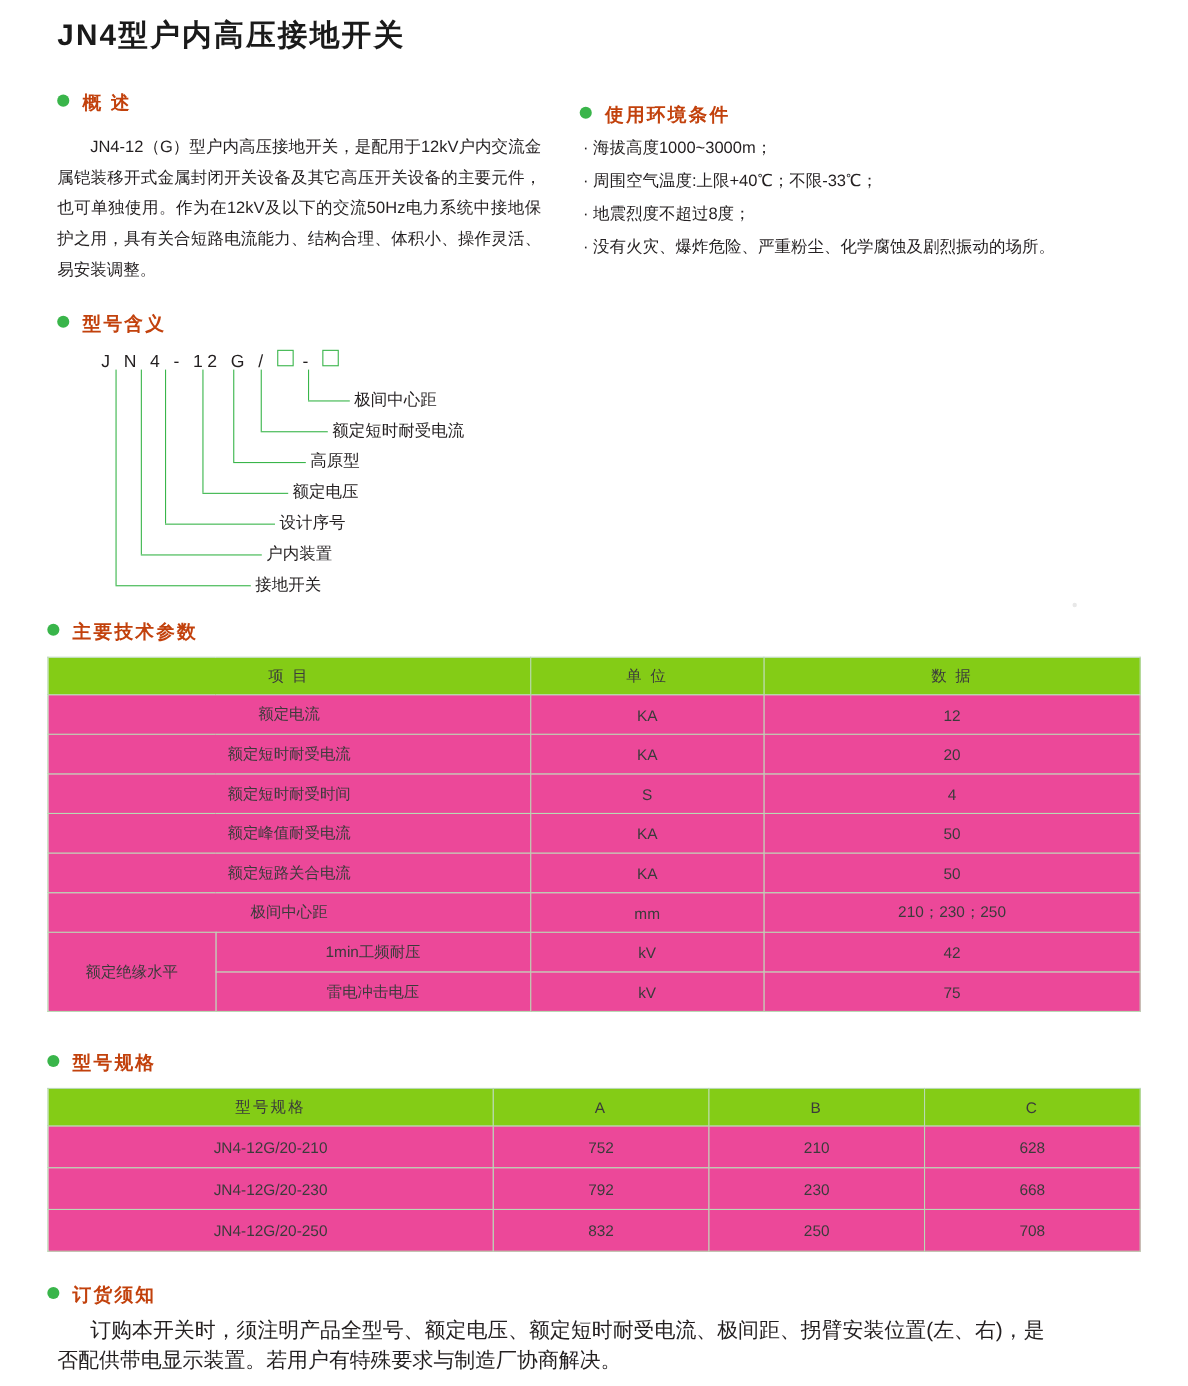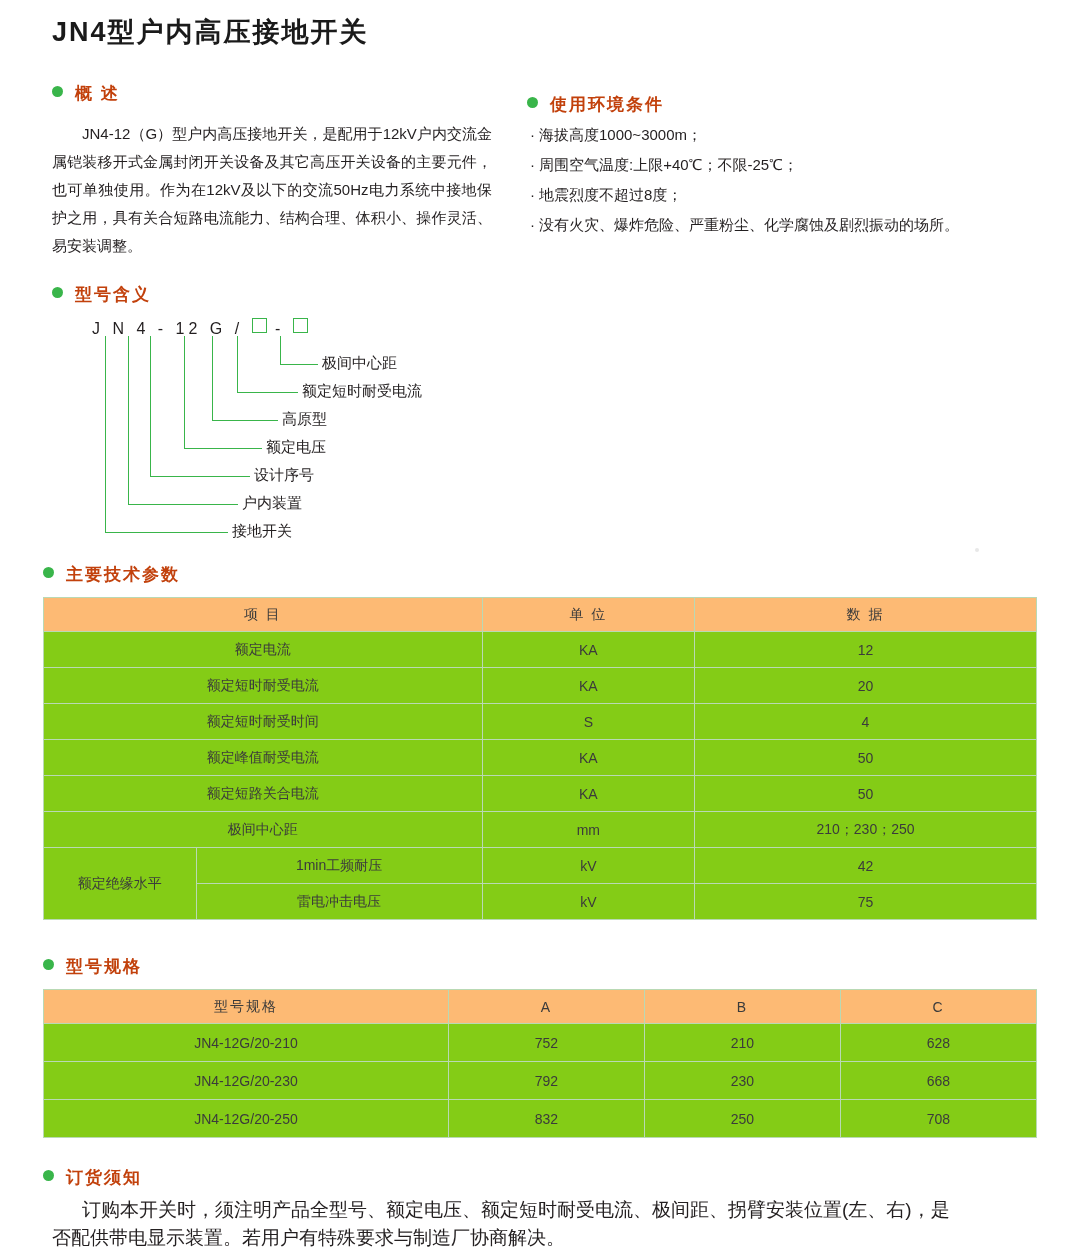--- a/index.html
+++ b/index.html
@@ -117,24 +117,24 @@
     border-collapse: collapse;
     font-size: 14px;
     color: #3b3b3b;
   }
   table.spec td, table.spec th {
     border: 1px solid #b9d9b4;
     text-align: center;
     font-weight: normal;
     padding: 0;
     height: 35px;
+    background: #ec4899;
+  }
+  table.spec thead td {
     background: #84cc16;
-  }
-  table.spec thead td {
-    background: #fdba74;
     color: #3b3b3b;
     font-size: 14px;
     letter-spacing: 2px;
     height: 33px;
   }
   .t1 { left: 43px; top: 597px; width: 994px; }
   .t2 { left: 43px; top: 989px; width: 994px; }
   
   .order-note {
     position: absolute;
@@ -167,21 +167,21 @@
   </div>
   <div class="para indent" style="left:52px; top:120px; width:440px;">
     <p>JN4-12（G）型户内高压接地开关，是配用于12kV户内交流金属铠装移开式金属封闭开关设备及其它高压开关设备的主要元件，也可单独使用。作为在12kV及以下的交流50Hz电力系统中接地保护之用，具有关合短路电流能力、结构合理、体积小、操作灵活、易安装调整。</p>
   </div>
 
   <div class="sec-head" style="left:527px; top:93px;">
     <span class="bullet"></span><span>使用环境条件</span>
   </div>
   <div class="cond-list" style="left:530px; top:120px;">
     <div><span class="dot">·</span><span>海拔高度1000~3000m；</span></div>
-    <div><span class="dot">·</span><span>周围空气温度:上限+40℃；不限-25℃；</span></div>
+    <div><span class="dot">·</span><span>周围空气温度:上限+40℃；不限-33℃；</span></div>
     <div><span class="dot">·</span><span>地震烈度不超过8度；</span></div>
     <div><span class="dot">·</span><span>没有火灾、爆炸危险、严重粉尘、化学腐蚀及剧烈振动的场所。</span></div>
   </div>
 
   <div class="sec-head" style="left:52px; top:283px;">
     <span class="bullet"></span><span>型号含义</span>
   </div>
 
   <div class="model-wrap">
     <div class="model-code">

